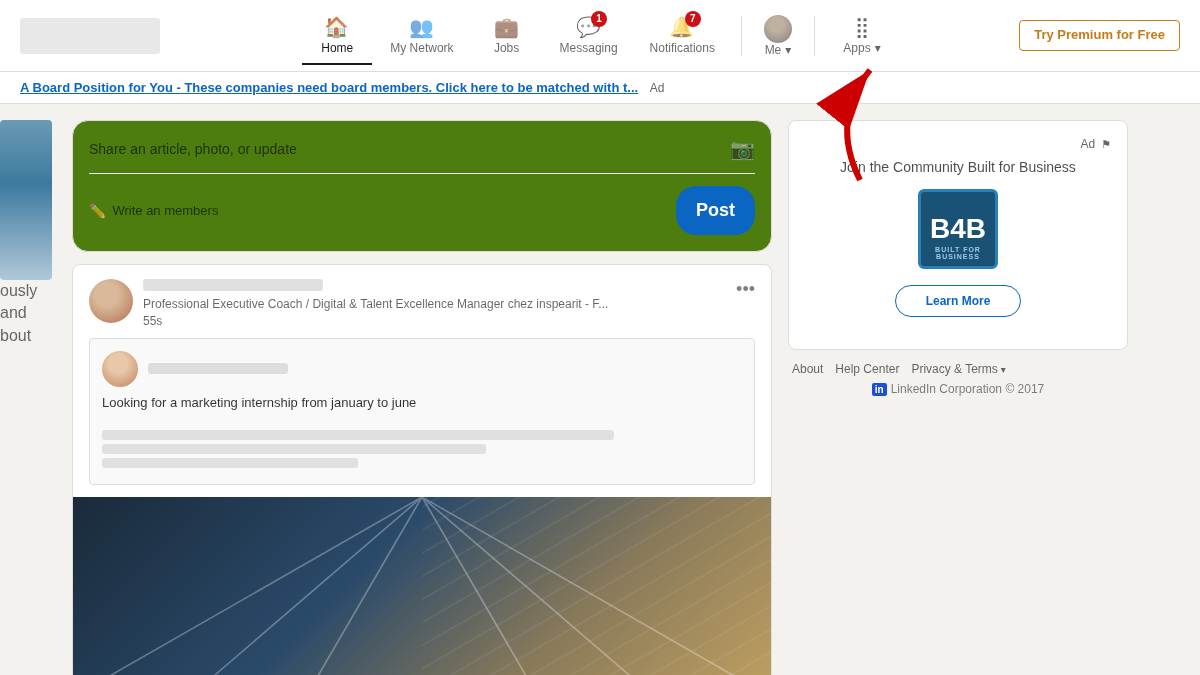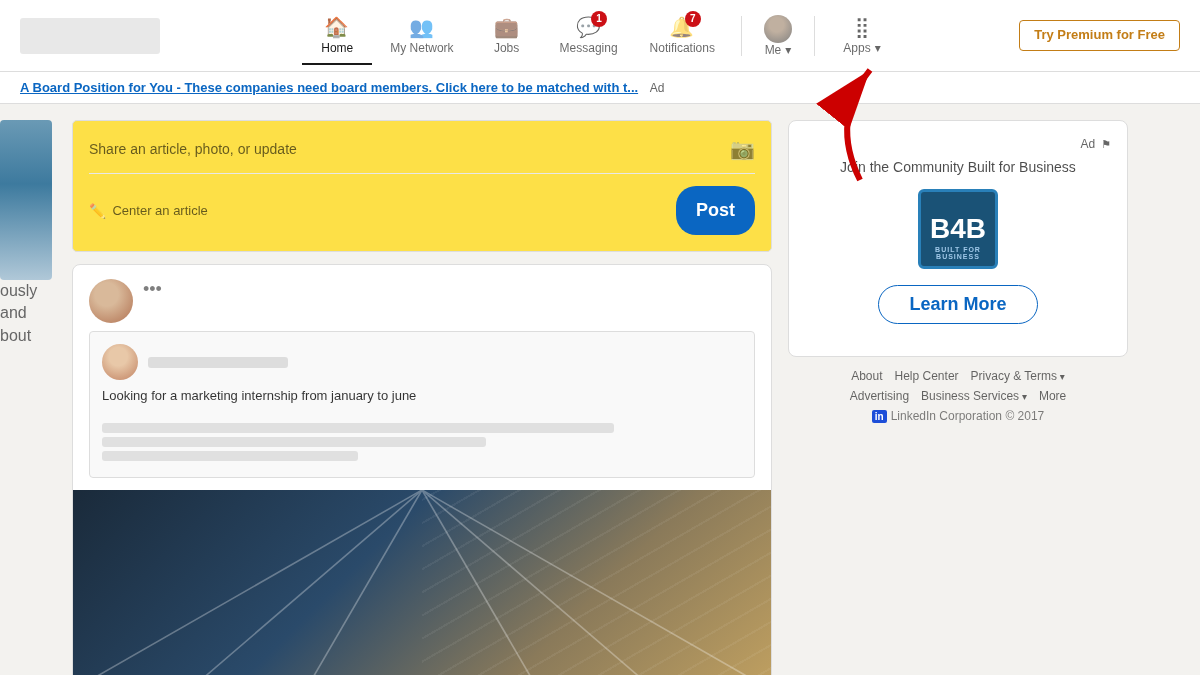--- a/index.html
+++ b/index.html
@@ -153,23 +153,23 @@
     }
 
     
     .feed {
       flex: 1;
       max-width: 700px;
     }
 
     
     .share-box {
-      background: #fde047;
+      background: #4d7c0f;
       border: 1px solid #ddd;
-      border-radius: 5px;
+      border-radius: 16px;
       padding: 16px;
       margin-bottom: 12px;
     }
     .share-top {
       display: flex;
       align-items: center;
       justify-content: space-between;
       margin-bottom: 12px;
     }
     .share-placeholder {
@@ -399,36 +399,35 @@
       line-height: 1.4;
     }
     .learn-more-btn {
       display: block;
       margin: 16px auto;
       border: 1.5px solid #0a66c2;
       color: #0a66c2;
       background: transparent;
       border-radius: 20px;
       padding: 8px 30px;
-      font-size: 18px;
+      font-size: 12px;
       font-weight: 600;
       cursor: pointer;
       text-align: left;
     }
 
     
     .footer-links {
       margin-top: 8px;
       padding: 0 4px;
     }
     .footer-row {
       display: flex;
       flex-wrap: wrap;
       gap: 4px 12px;
-      justify-content: center;
       margin-bottom: 6px;
     }
     .footer-link {
       font-size: 12px;
       color: rgba(0,0,0,0.6);
       cursor: pointer;
       white-space: nowrap;
     }
     .footer-link.has-arrow::after { content: ' ▾'; font-size: 10px; }
     .footer-copyright {
@@ -550,30 +549,37 @@
   <div class="feed">
 
     <div class="share-box">
       <div class="share-top">
         <span class="share-placeholder">Share an article, photo, or update</span>
         <span class="camera-icon">📷</span>
       </div>
       <div class="share-bottom">
         <div class="write-article">
           <span class="pencil-icon">✏️</span>
-          <span>Center an article</span>
+          <span>Write an members</span>
         </div>
         <button class="post-btn">Post</button>
       </div>
     </div>
 
     <div class="post-card">
       <div class="post-header">
         <div class="post-avatar">
           <div class="post-avatar-inner"></div>
+        </div>
+        <div class="post-info">
+          <div class="post-name-blur"></div>
+          <div class="post-meta">
+            <span>Professional Executive Coach / Digital &amp; Talent Excellence Manager chez inspearit - F...</span><br>
+            <span>55s</span>
+          </div>
         </div>
         <div class="post-more">•••</div>
       </div>
 
       <div class="shared-post">
         <div class="shared-header">
           <div class="shared-avatar">
             <div class="post-avatar-inner-2" style="width:100%;height:100%;"></div>
           </div>
           <div>
@@ -619,24 +625,19 @@
       </div>
       <button class="learn-more-btn">Learn More</button>
     </div>
 
     <div class="footer-links">
       <div class="footer-row">
         <span class="footer-link">About</span>
         <span class="footer-link">Help Center</span>
         <span class="footer-link has-arrow">Privacy &amp; Terms</span>
       </div>
-      <div class="footer-row">
-        <span class="footer-link">Advertising</span>
-        <span class="footer-link has-arrow">Business Services</span>
-        <span class="footer-link">More</span>
-      </div>
       <div class="footer-copyright">
         <span class="linkedin-in">in</span>
         <span>LinkedIn Corporation © 2017</span>
       </div>
     </div>
   </div>
 </div>
 
 </body></html>

